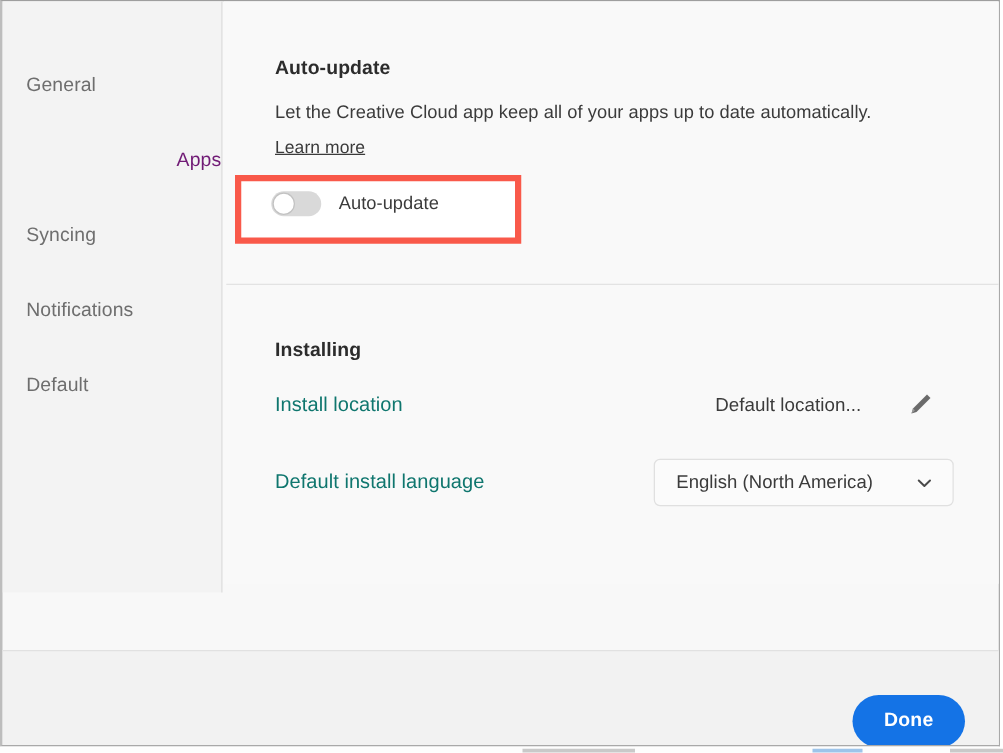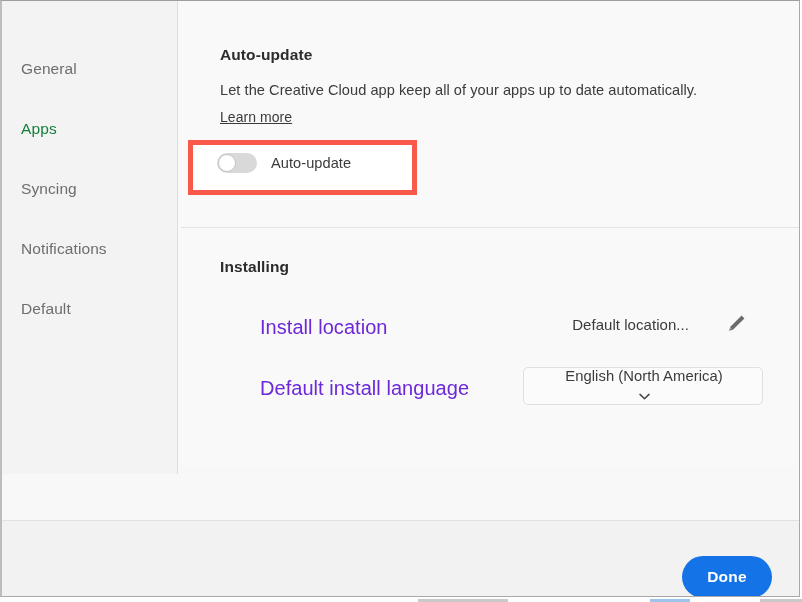--- a/index.html
+++ b/index.html
@@ -80,21 +80,22 @@
     display: flex;
     align-items: center;
     padding-left: 19px;
     box-sizing: border-box;
     font-size: 15.5px;
     color: #6e6e6e;
     letter-spacing: .1px;
     cursor: pointer;
   }
   .nav-item.active {
-    color: #15803d;
+    color: #701a75;
+    justify-content: flex-end;
   }
 
   
   .content {
     position: absolute;
     left: 177px;
     top: 0;
     width: 622px;
     height: 466px;
     background: #f9f9f9;
@@ -178,29 +179,28 @@
 
   .divider {
     position: absolute;
     left: 2px;
     top: 226px;
     width: 618px;
     height: 1px;
     background: #e3e3e3;
   }
 
-  .inst-title { left: 41px; top: 257px; }
+  .inst-title { left: 41px; top: 271px; }
 
   .row-label {
     position: absolute;
-    font-size: 20px;
-    color: #6d28d9;
-    letter-spacing: .05px;
-    white-space: nowrap;
-    margin-left: 40px;
+    font-size: 16px;
+    color: #0f766e;
+    letter-spacing: .05px;
+    white-space: nowrap;
   }
   .lbl-location { left: 41px; top: 315px; }
   .lbl-language { left: 41px; top: 376px; }
 
   .loc-value {
     position: absolute;
     right: 112px;
     top: 315px;
     font-size: 15px;
     color: #3b3b3b;
@@ -224,21 +224,20 @@
     height: 38px;
     box-sizing: border-box;
     border: 1px solid #e0e0e0;
     border-radius: 5px;
     background: #fbfbfb;
     display: flex;
     align-items: center;
     justify-content: space-between;
     padding: 0 15px 0 17px;
     cursor: pointer;
-    flex-direction: column;
   }
   .select-value {
     font-size: 14.8px;
     color: #3b3b3b;
     letter-spacing: .05px;
     white-space: nowrap;
   }
   .chev {
     width: 15px;
     height: 15px;

